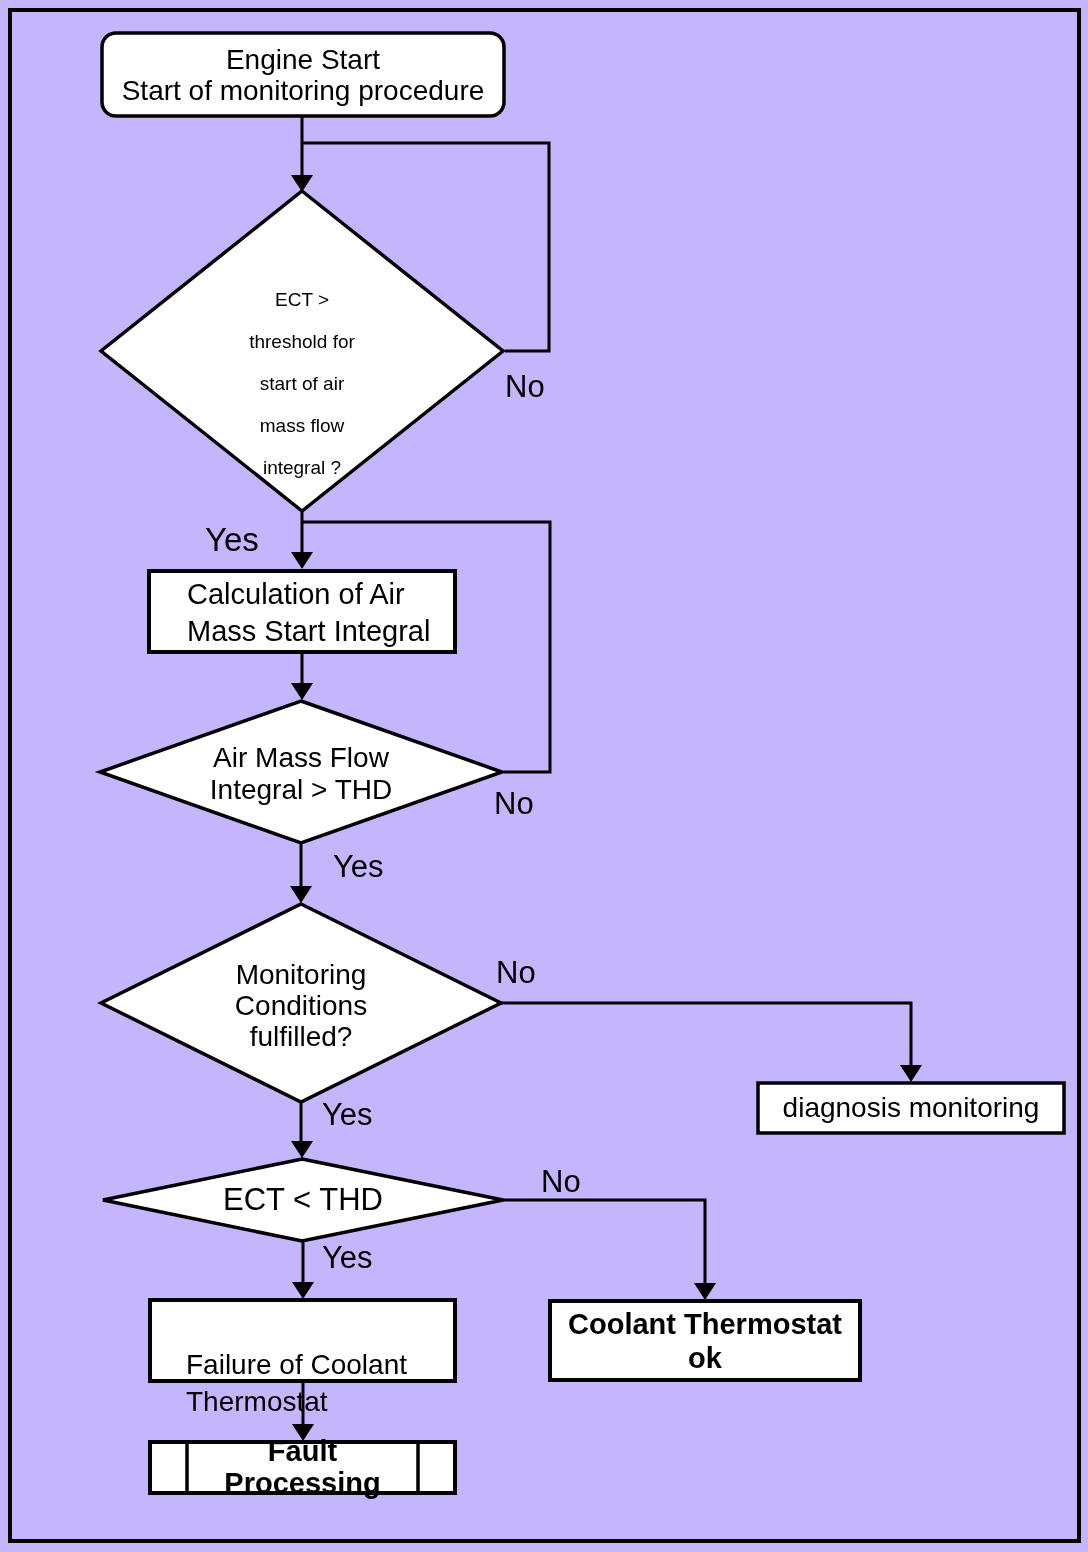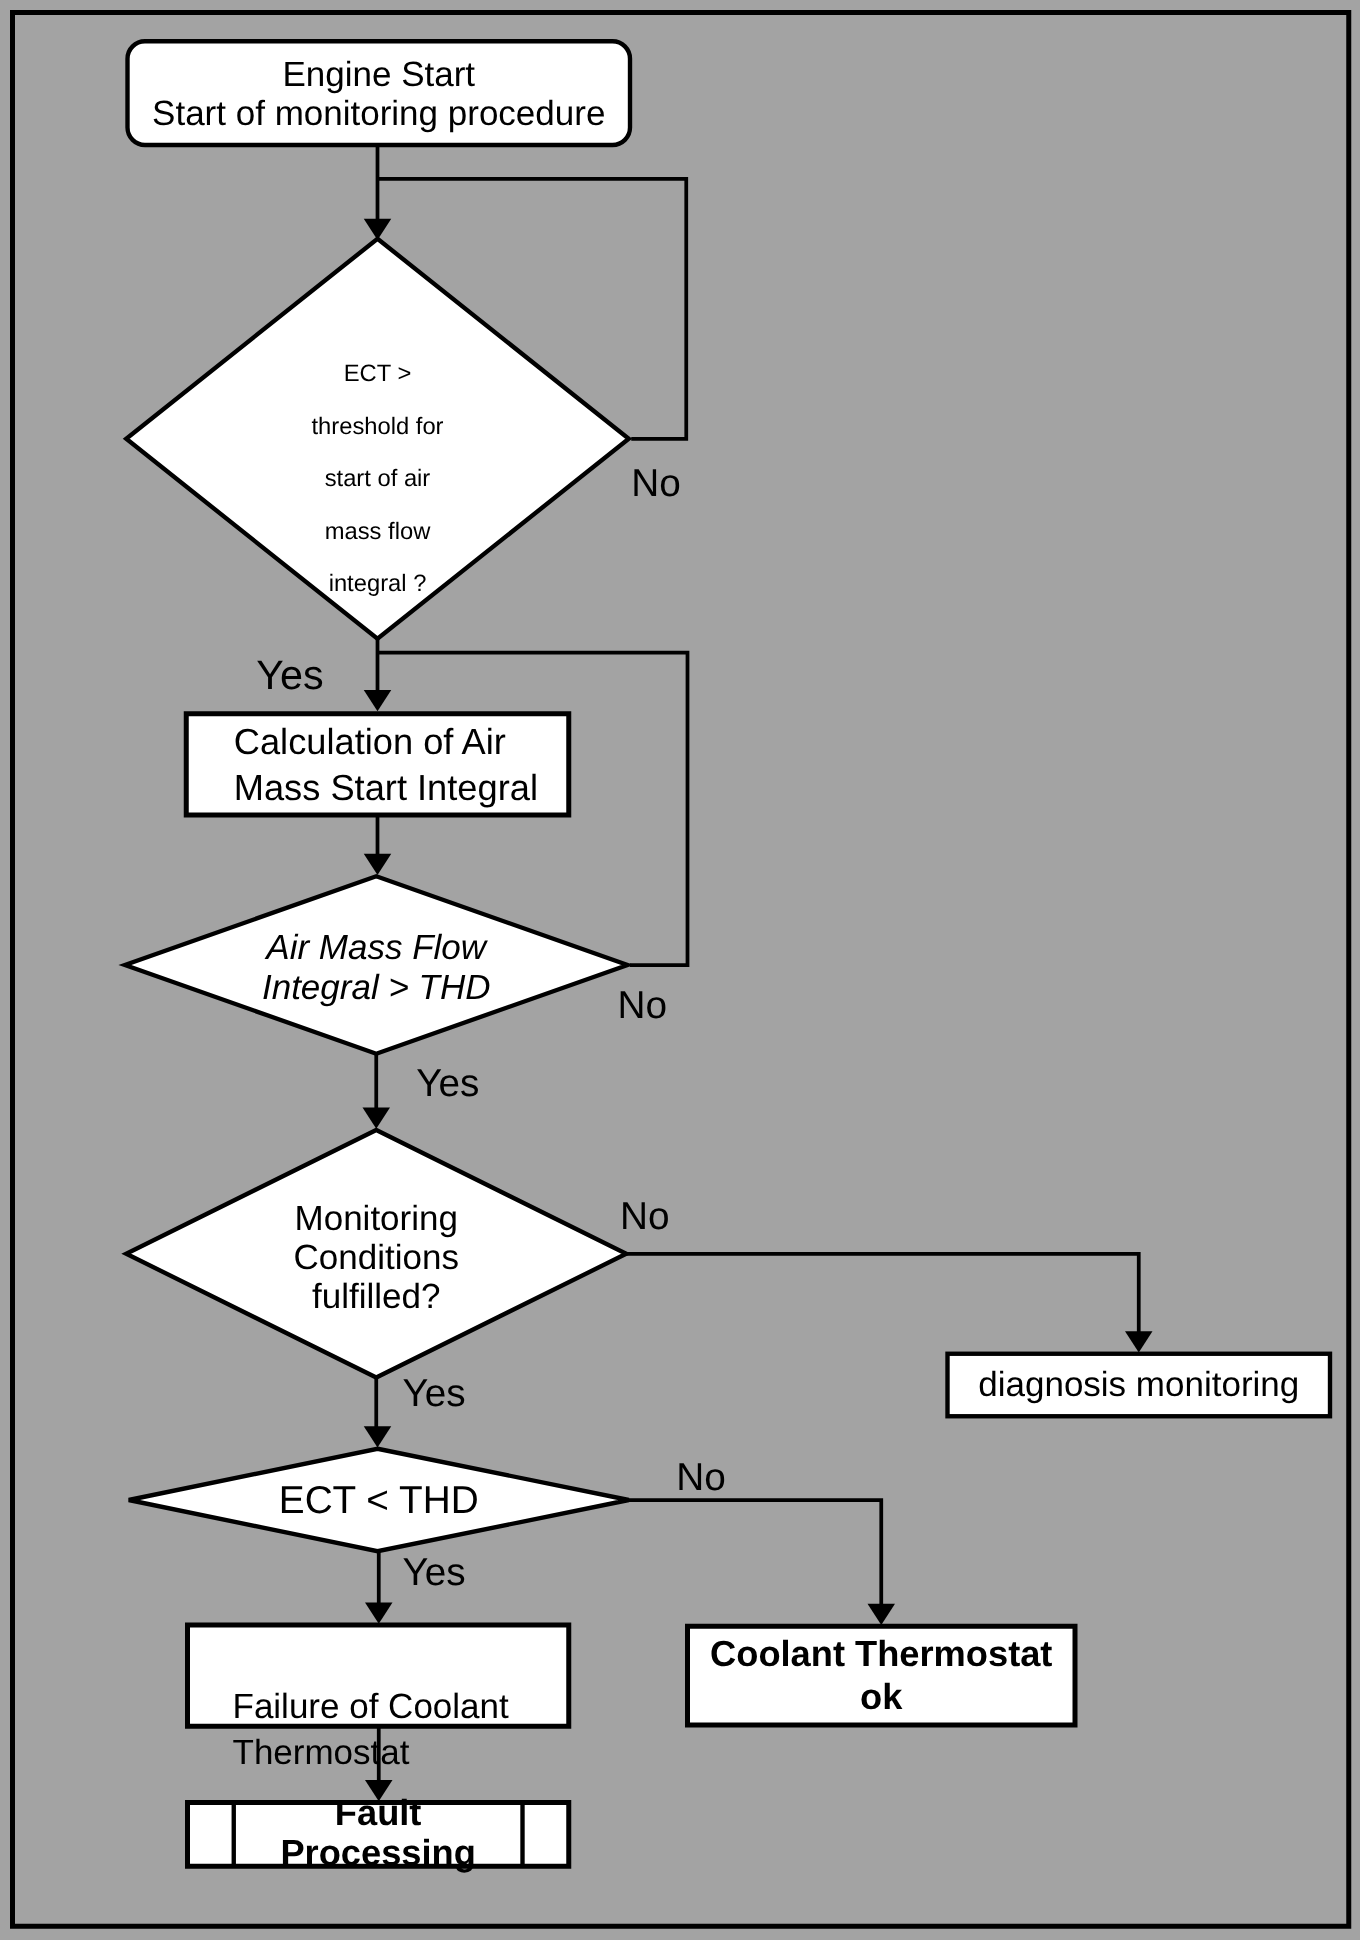--- a/index.html
+++ b/index.html
@@ -1,19 +1,19 @@
 <!DOCTYPE html>
 <html><head>
 <meta charset="utf-8">
 <style>
   html,body { margin:0; padding:0; background:#fff; }
   .canvas {
     position:relative;
     width:1088px; height:1552px;
-    background:#a3a3a3;
+    background:#c4b5fd;
     font-family:"Liberation Sans", sans-serif;
     color:#000;
     overflow:hidden;
   }
   .layer { position:absolute; left:0; top:0; }
   .lbl {
     position:absolute;
     white-space:pre-line;
     color:#000;
     line-height:1.1;
@@ -81,21 +81,21 @@
 
   <div class="lbl center node-text" style="left:162px; top:279px; width:280px; line-height:42px; font-size:19px;">ECT &gt;
 threshold for
 start of air
 mass flow
 integral ?</div>
 
   <div class="lbl" style="left:187px; top:576px; width:260px; line-height:37px; font-size:29px;">Calculation of Air
 Mass Start Integral</div>
 
-  <div class="lbl center node-text" style="left:161px; top:742px; width:280px; line-height:32px;font-style:italic;">Air Mass Flow
+  <div class="lbl center node-text" style="left:161px; top:742px; width:280px; line-height:32px;">Air Mass Flow
 Integral &gt; THD</div>
 
   <div class="lbl center node-text" style="left:171px; top:959px; width:260px; line-height:31px;">Monitoring
 Conditions
 fulfilled?</div>
 
   <div class="lbl flex-center" style="left:758px; top:1083px; width:306px; height:50px; font-size:28px;">diagnosis monitoring</div>
 
   <div class="lbl flex-center" style="left:103px; top:1159px; width:400px; height:82px; font-size:31px;">ECT &lt; THD</div>
 

